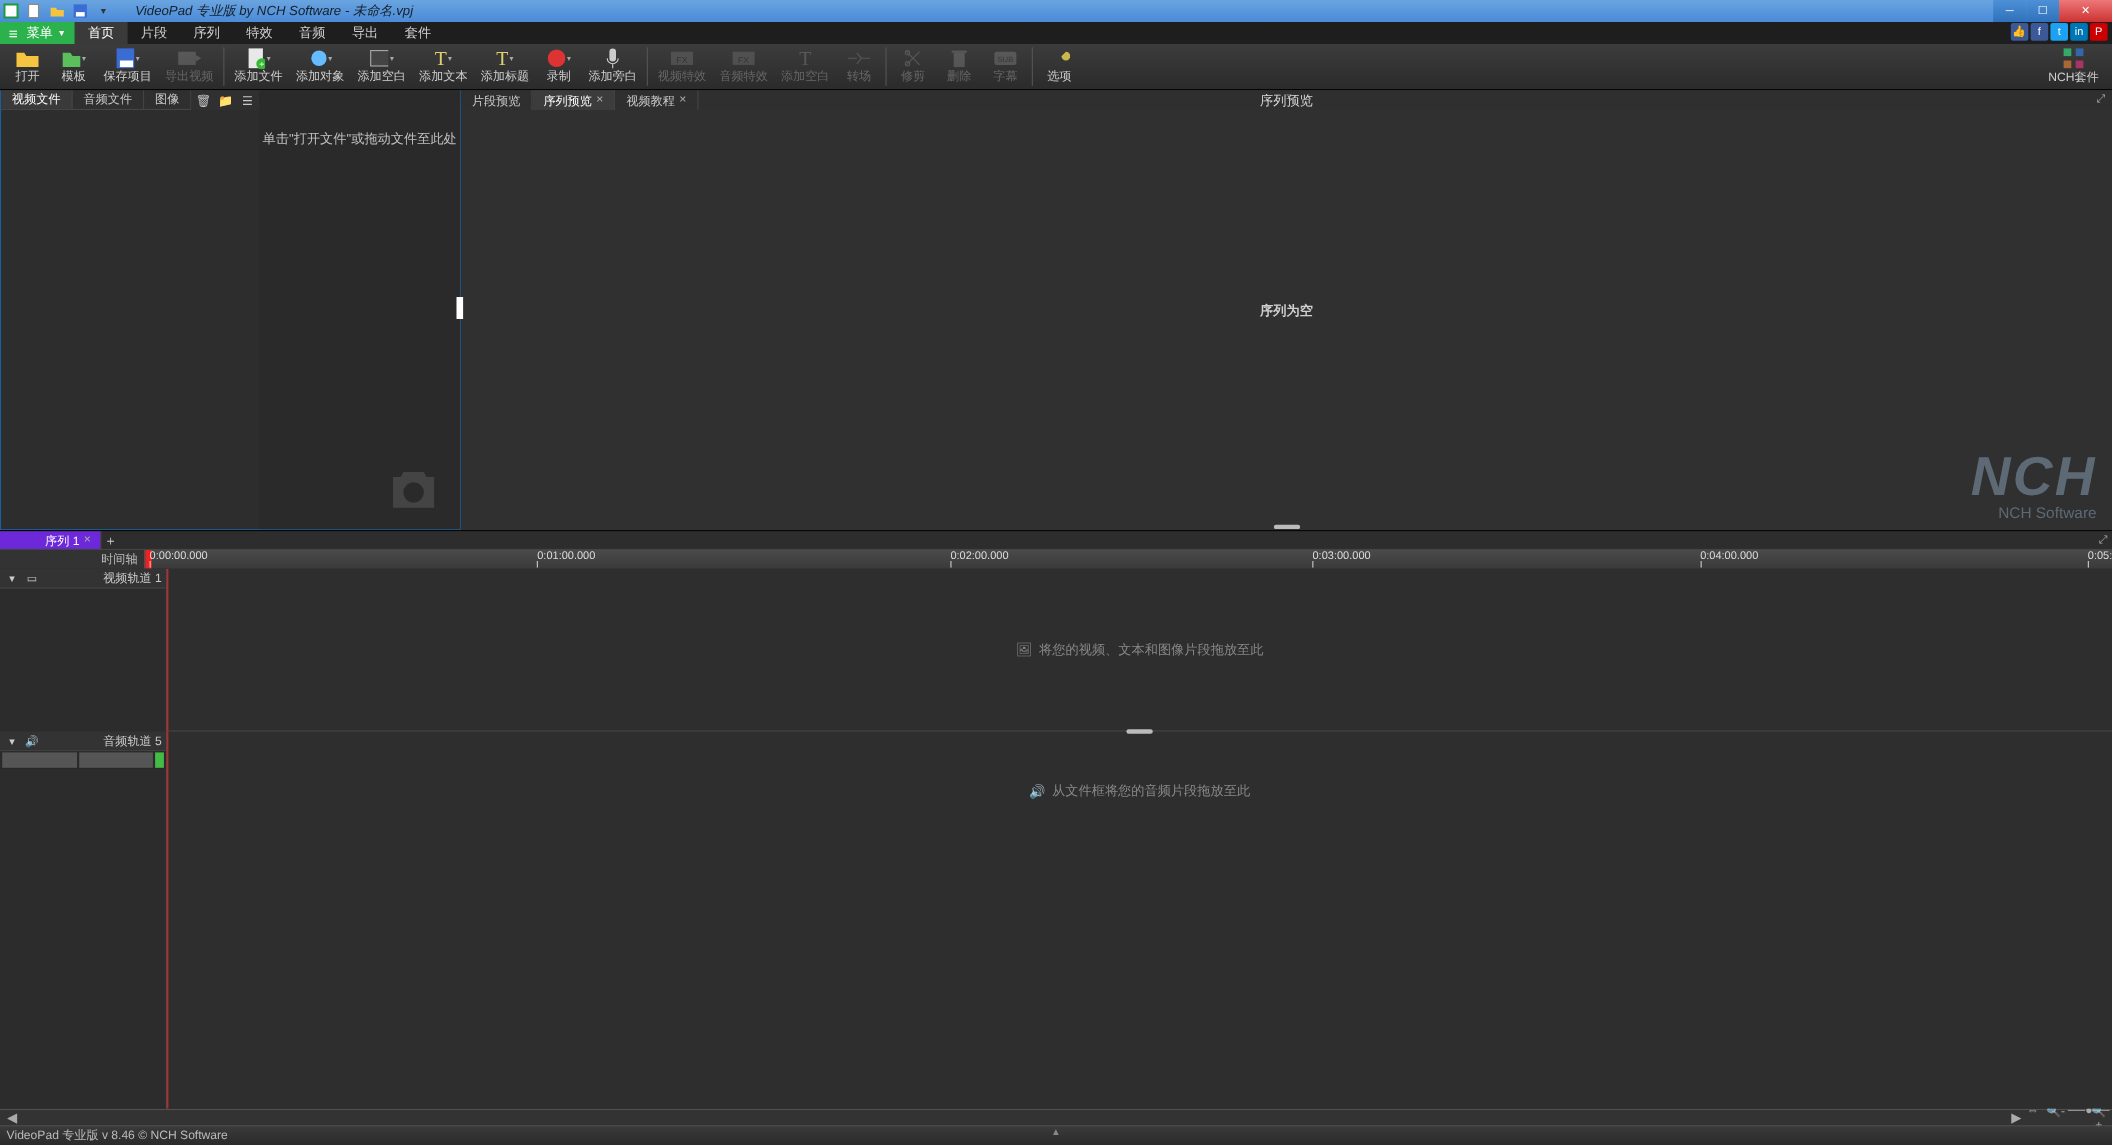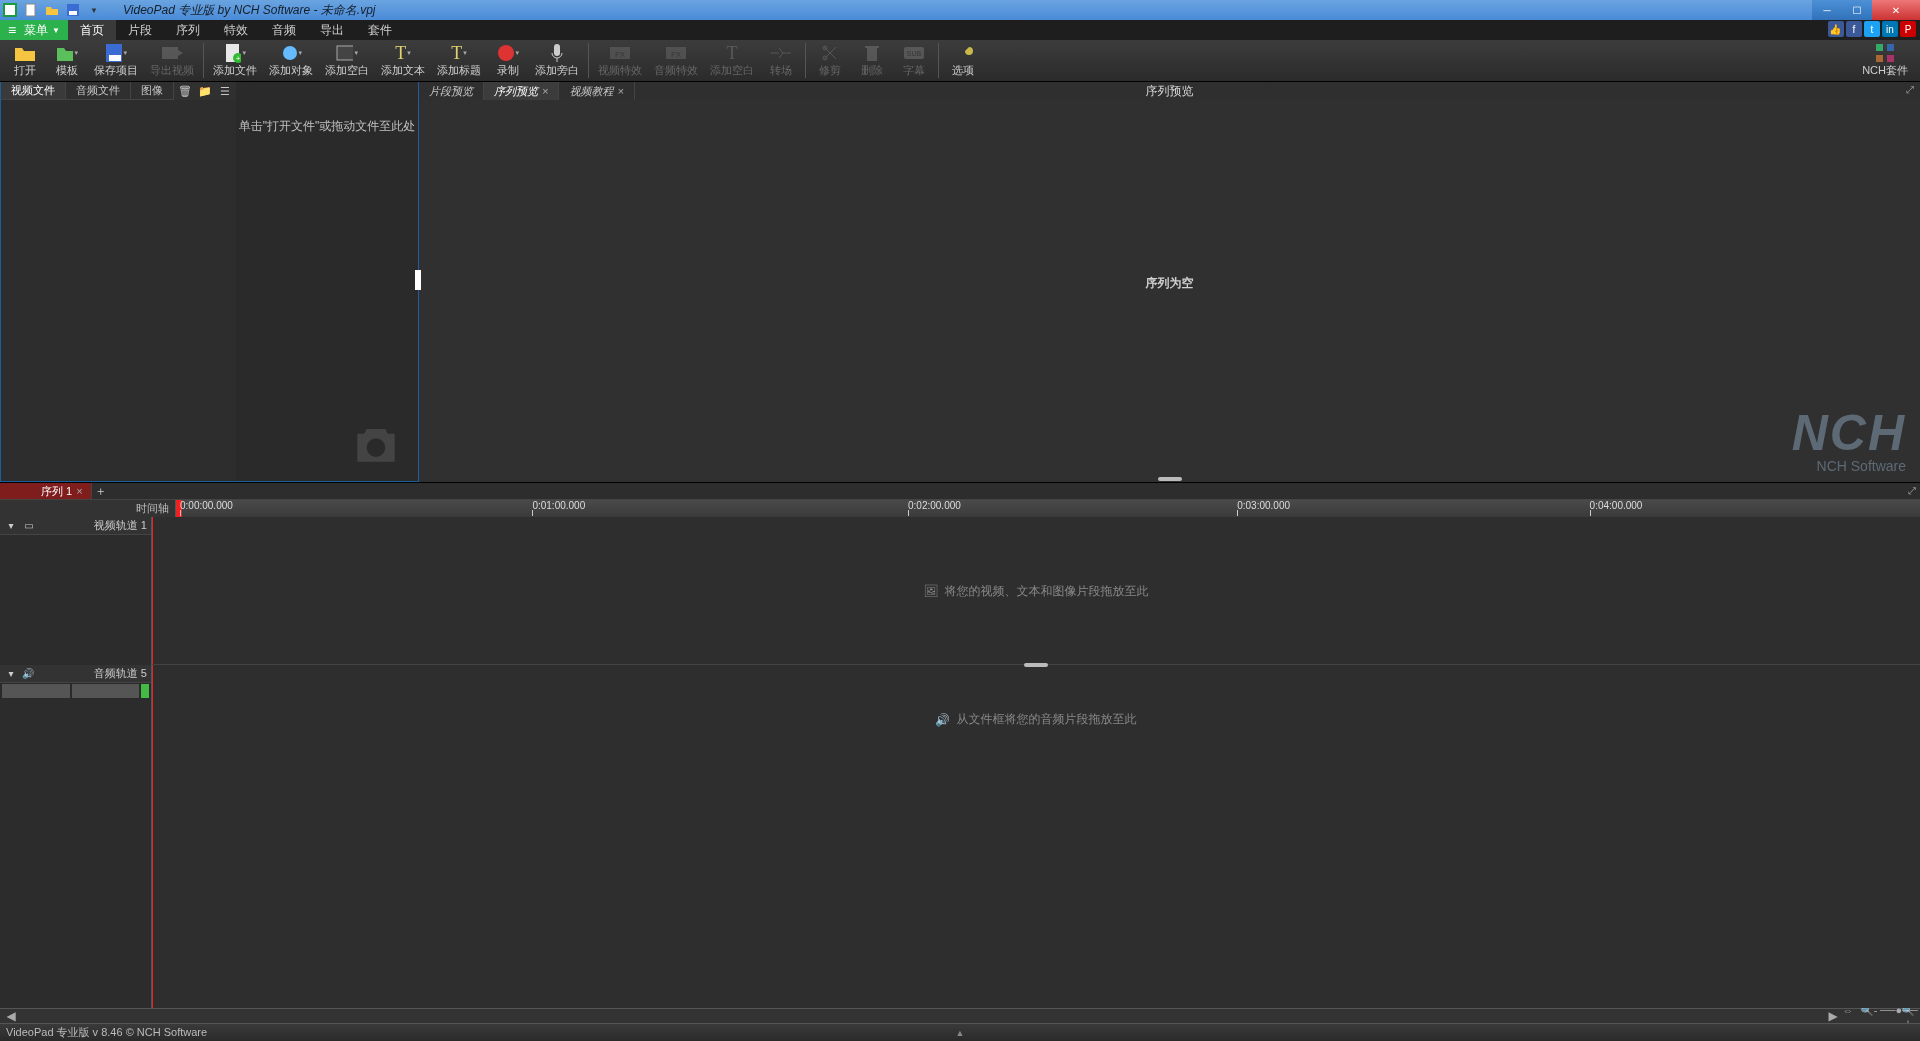--- a/index.html
+++ b/index.html
@@ -49,45 +49,45 @@
 .panel-left .tabs .pt { padding:0 10px; display:flex; align-items:center; font-size:11px; border-right:1px solid #444; cursor:pointer; }
 .panel-left .tabs .pt.active{ background:#3a3a3a; color:#fff; }
 .panel-left .bin-toolbar { height:18px; display:flex; justify-content:flex-end; padding:0 2px; gap:2px; background:#303030; }
 .panel-left .bin-toolbar .tb{ width:18px; display:flex;align-items:center;justify-content:center;cursor:pointer; font-size:11px;}
 .panel-left .bin-body { flex:1; position:relative; background:#2a2a2a; }
 .panel-left .bin-body .empty-text{ position:absolute; left:0; right:0; top:36px; text-align:center; font-size:12px; color:#c0c0c0;}
 .panel-left .bin-body .camera-wm { position:absolute; right:14px; bottom:10px; opacity:.12; }
 .panel-left .bin-body .camera-wm svg{width:56px;height:56px;fill:#fff;}
 
 .panel-right { flex:1; background:#303030; display:flex; flex-direction:column; position:relative; }
-.panel-right .rtabs { height:18px; background:#2f2f2f; display:flex;font-style:italic; }
+.panel-right .rtabs { height:18px; background:#2f2f2f; display:flex; }
 .panel-right .rtabs .rt { padding:0 10px; display:flex; align-items:center; font-size:11px; border-right:1px solid #444; cursor:pointer; }
 .panel-right .rtabs .rt.active{ background:#3c3c3c; color:#fff; }
 .panel-right .rtabs .rt .x{ margin-left:4px; color:#aaa; }
 .panel-right .rtitle { position:absolute; left:50%; transform:translateX(-50%); top:1px; font-size:12px; color:#d8d8d8; }
 .panel-right .rpop { position:absolute; right:3px; top:1px; width:14px; height:14px; color:#aaa; font-size:10px; cursor:pointer;display:flex;align-items:center;justify-content:center;}
 .panel-right .preview { flex:1; background:#303030; position:relative; }
 .panel-right .preview .empty{ position:absolute; left:50%; top:48%; transform:translate(-50%,-50%); font-size:12px; color:#cfcfcf;font-weight:bold;}
 .panel-right .preview .cursor-line{ position:absolute; left:-4px; top:170px; width:6px; height:20px; background:#fff; }
 .panel-right .preview .nch-wm{ position:absolute; right:14px; bottom:8px; text-align:right; color:#5d6a75; }
 .panel-right .preview .nch-wm .big{ font-size:50px; font-weight:800; letter-spacing:2px; font-style:italic; }
 .panel-right .preview .nch-wm .small{ font-size:14px; margin-top:-4px; }
 .panel-right .preview .handle{ position:absolute; left:50%; bottom:1px; transform:translateX(-50%); width:24px; height:4px; background:#bbb; border-radius:2px;}
 
 
 .timeline { flex:1; background:#2a2a2a; border-top:1px solid #000; display:flex; flex-direction:column; position:relative; }
 .tl-tabs { height:17px; background:#2d2d2d; display:flex; align-items:stretch; border-bottom:1px solid #444; }
 .tl-tabs .tt { padding:0 8px; display:flex; align-items:center; font-size:11px; border-right:1px solid #444;cursor:pointer;}
-.tl-tabs .tt.active{background:#7f1d1d;color:#fff;padding-left:41px;}
+.tl-tabs .tt.active{background:#6d28d9;color:#fff;padding-left:41px;}
 .tl-tabs .tt .x{margin-left:4px;color:#aaa;}
 .tl-tabs .plus{ width:18px;display:flex;align-items:center;justify-content:center;color:#ccc;cursor:pointer;}
 .tl-tabs .pop{margin-left:auto;width:16px;display:flex;align-items:center;justify-content:center;color:#aaa;font-size:10px;cursor:pointer;}
 
 .tl-ruler-row{ height:17px; background:linear-gradient(#4a4a4a,#3a3a3a); display:flex; }
-.tl-headcol{ width:176px; background:#333; display:flex; align-items:center; justify-content:flex-end; padding-right:6px; font-size:11px; color:#bbb; border-right:1px solid #555;}
+.tl-headcol{ width:132px; background:#333; display:flex; align-items:center; justify-content:flex-end; padding-right:6px; font-size:11px; color:#bbb; border-right:1px solid #555;}
 .tl-ruler{ flex:1; position:relative; overflow:hidden; }
 .tl-ruler .tick{ position:absolute; top:0; color:#ddd; font-size:10px; }
 .tl-ruler .tick .mk{position:absolute;left:0;top:10px;width:1px;height:6px;background:#ccc;}
 .tl-ruler .playhead{ position:absolute; left:0; top:0; width:6px; height:17px; background:#e22; }
 
 .tl-tracks { flex:1; display:flex; position:relative; overflow:hidden; }
 .tl-tracks .track-heads{ width:152px; background:#2c2c2c; border-right:1px solid #555; }
 .track-head{ height:18px; background:#333; border-bottom:1px solid #444; display:flex; align-items:center; padding:0 4px; gap:4px; }
 .track-head .tool{ width:14px;height:14px;display:flex;align-items:center;justify-content:center;color:#ccc;font-size:10px;cursor:pointer;}
 .track-head .name{ margin-left:auto; font-size:11px; color:#ccc; }
@@ -103,21 +103,21 @@
 .track-lanes .lane-a{ position:absolute; left:0; right:0; top:152px; bottom:0;}
 .track-lanes .lane-a .drop{ position:absolute; left:50%; top:42px; transform:translateX(-50%); color:#888; font-size:12px; display:flex; gap:6px;align-items:center;}
 
 .tl-scroll{ height:15px; background:#333; border-top:1px solid #555; display:flex; align-items:center; padding:0 4px; }
 .tl-scroll .arrow{width:14px;text-align:center;color:#aaa;cursor:pointer;}
 .tl-scroll .bar{flex:1;}
 .tl-scroll .tools{display:flex;gap:4px;}
 .tl-scroll .tools .t{width:16px;color:#aaa;cursor:pointer;text-align:center;font-size:11px;}
 
 
-.statusbar{ height:18px; background:linear-gradient(#3a3a3a,#2a2a2a); border-top:1px solid #555; display:flex; align-items:center; padding:0 6px; font-size:11px; color:#bbb; position:relative;}
+.statusbar{ height:18px; background:linear-gradient(#3a3a3a,#2a2a2a); border-top:1px solid #555; display:flex; align-items:flex-start; padding:0 6px; font-size:11px; color:#bbb; position:relative;}
 .statusbar .grip{ position:absolute; left:50%; transform:translateX(-50%); color:#888; font-size:9px; }
 
 svg{display:block;}
 </style>
 </head>
 <body>
 
 <div class="titlebar">
   <div class="sys-icon">
     <svg width="14" height="14">

